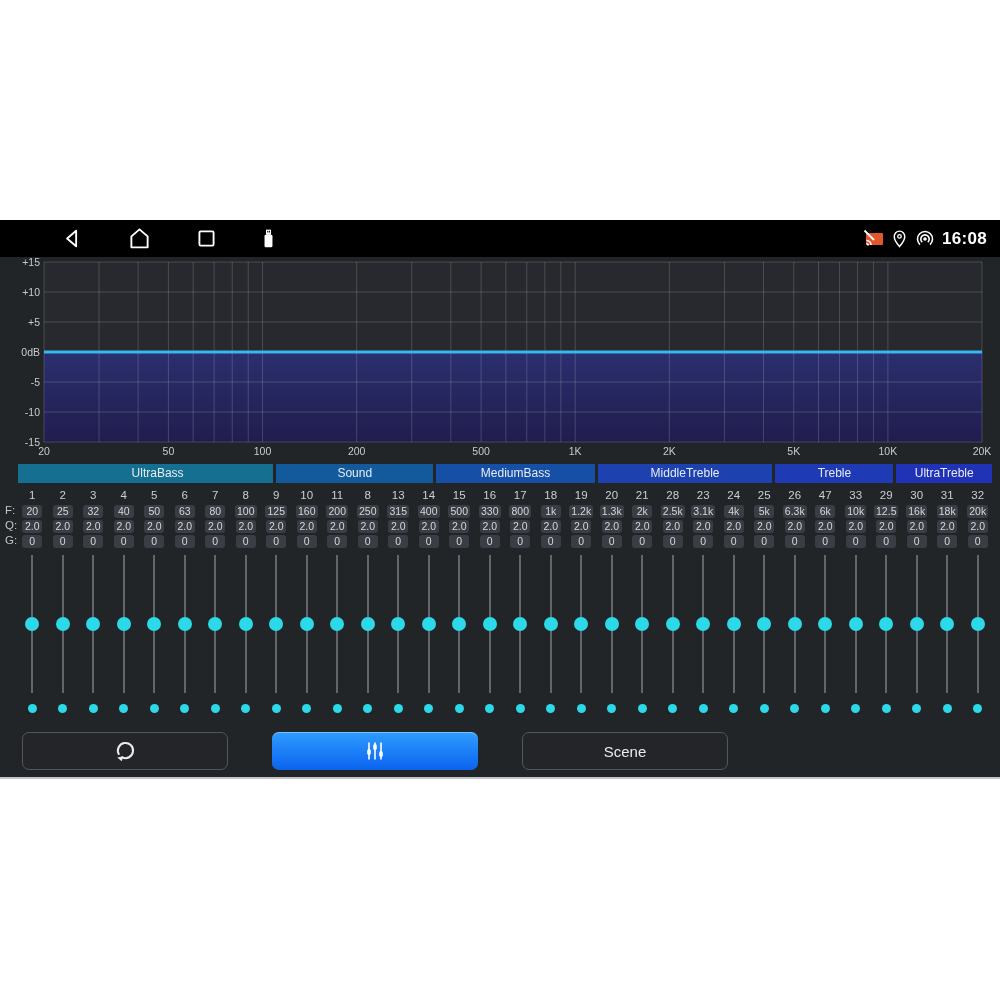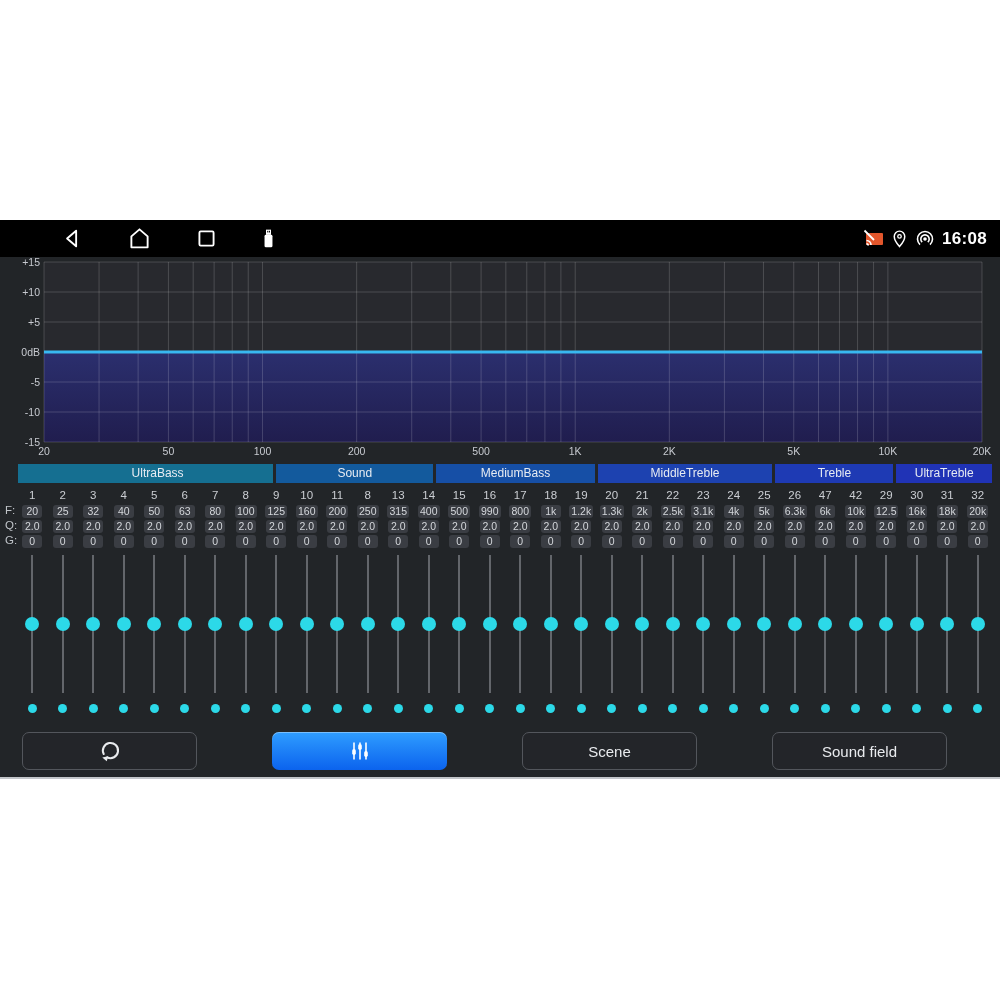--- a/index.html
+++ b/index.html
@@ -37,21 +37,21 @@
   .ch-num{height:15px;line-height:15px;font-size:11.5px;color:#cbced3;}
   .chip{height:13px;line-height:13px;margin-top:2px;min-width:20px;padding:0 2px;box-sizing:border-box;
         background:#3a3d43;border-radius:3px;color:#d4d7db;font-size:10.5px;text-align:center;}
   .slider{position:relative;margin-top:7px;height:138px;width:22px;}
   .slider::before{content:"";position:absolute;left:calc(50% - 1px);top:0;width:2px;height:100%;background:#63666b;}
   .knob{position:absolute;left:calc(50% - 7px);top:calc(50% - 7px);width:14px;height:14px;
         border-radius:50%;background:#2cd9e8;}
   .dot{margin-top:11px;width:9px;height:9px;border-radius:50%;background:#2cd9e8;}
 
   
-  .fbtn{position:absolute;top:475px;height:38px;width:175px;box-sizing:border-box;
+  .fbtn{position:absolute;top:475px;height:38px;width:206px;box-sizing:border-box;
         background:#232529;border:1.5px solid #53565c;border-radius:7px;
         color:#e9ebee;font-size:15px;display:flex;align-items:center;justify-content:center;cursor:pointer;}
   #btn-reset{left:22px;} #btn-eq{left:272px;} #btn-scene{left:522px;} #btn-soundfield{left:772px;}
   #btn-eq{background:linear-gradient(180deg,#2f9dff 0%,#0b63ee 100%);border:none;
           box-shadow:inset 0 1px 0 rgba(255,255,255,.35);}
 </style>
 </head>
 <body>
 
 <div class="white-strip" id="white-top"></div>
@@ -316,21 +316,21 @@
         <div class="chip">500</div>
         <div class="chip">2.0</div>
         <div class="chip">0</div>
         <div class="slider">
           <div class="knob" style="background: rgb(44, 217, 232);"></div>
         </div>
         <div class="dot" style="background: rgb(44, 217, 232);"></div>
       </div>
       <div class="col">
         <div class="ch-num">16</div>
-        <div class="chip">990</div>
+        <div class="chip">330</div>
         <div class="chip">2.0</div>
         <div class="chip">0</div>
         <div class="slider">
           <div class="knob" style="background: rgb(44, 217, 232);"></div>
         </div>
         <div class="dot" style="background: rgb(44, 217, 232);"></div>
       </div>
       <div class="col">
         <div class="ch-num">17</div>
         <div class="chip">800</div>
@@ -375,21 +375,21 @@
         <div class="ch-num">21</div>
         <div class="chip">2k</div>
         <div class="chip">2.0</div>
         <div class="chip">0</div>
         <div class="slider">
           <div class="knob" style="background: rgb(44, 217, 232);"></div>
         </div>
         <div class="dot" style="background: rgb(44, 217, 232);"></div>
       </div>
       <div class="col">
-        <div class="ch-num">22</div>
+        <div class="ch-num">28</div>
         <div class="chip">2.5k</div>
         <div class="chip">2.0</div>
         <div class="chip">0</div>
         <div class="slider">
           <div class="knob" style="background: rgb(44, 217, 232);"></div>
         </div>
         <div class="dot" style="background: rgb(44, 217, 232);"></div>
       </div>
       <div class="col">
         <div class="ch-num">23</div>
@@ -435,21 +435,21 @@
         <div class="ch-num">47</div>
         <div class="chip">6k</div>
         <div class="chip">2.0</div>
         <div class="chip">0</div>
         <div class="slider">
           <div class="knob" style="background: rgb(44, 217, 232);"></div>
         </div>
         <div class="dot" style="background: rgb(44, 217, 232);"></div>
       </div>
       <div class="col">
-        <div class="ch-num">42</div>
+        <div class="ch-num">33</div>
         <div class="chip">10k</div>
         <div class="chip">2.0</div>
         <div class="chip">0</div>
         <div class="slider">
           <div class="knob" style="background: rgb(44, 217, 232);"></div>
         </div>
         <div class="dot" style="background: rgb(44, 217, 232);"></div>
       </div>
       <div class="col">
         <div class="ch-num">29</div>
@@ -505,18 +505,15 @@
       <line x1="12" y1="3.5" x2="12" y2="20.5" stroke="#fff" stroke-width="1.6"></line>
       <line x1="18" y1="3.5" x2="18" y2="20.5" stroke="#fff" stroke-width="1.6"></line>
       <rect x="4.2" y="10" width="3.6" height="6" rx="1.8" fill="#fff"></rect>
       <rect x="10.2" y="5" width="3.6" height="6" rx="1.8" fill="#fff"></rect>
       <rect x="16.2" y="12" width="3.6" height="6" rx="1.8" fill="#fff"></rect>
     </svg>
   </div>
   <div class="fbtn" id="btn-scene">
     <span>Scene</span>
   </div>
-  <div class="fbtn" id="btn-soundfield">
-    <span>Sound field</span>
-  </div>
 </div>
 
 <div class="white-strip" id="white-bottom"></div>
 
 </body></html>

